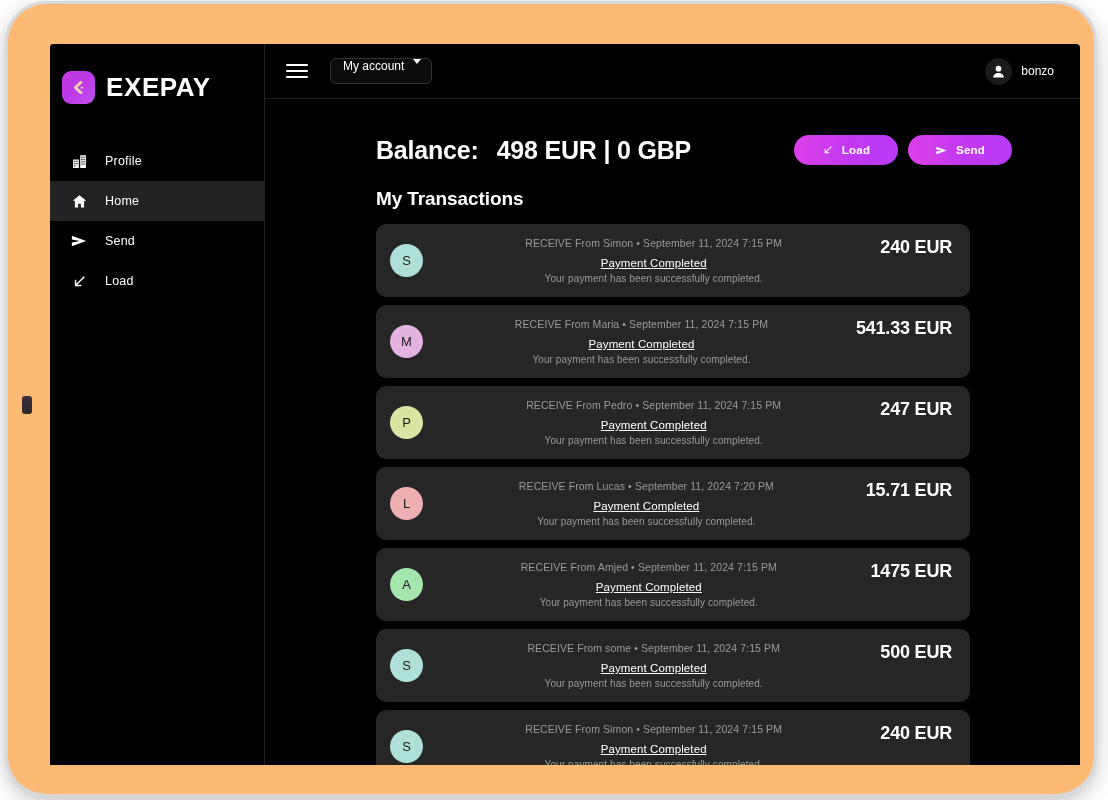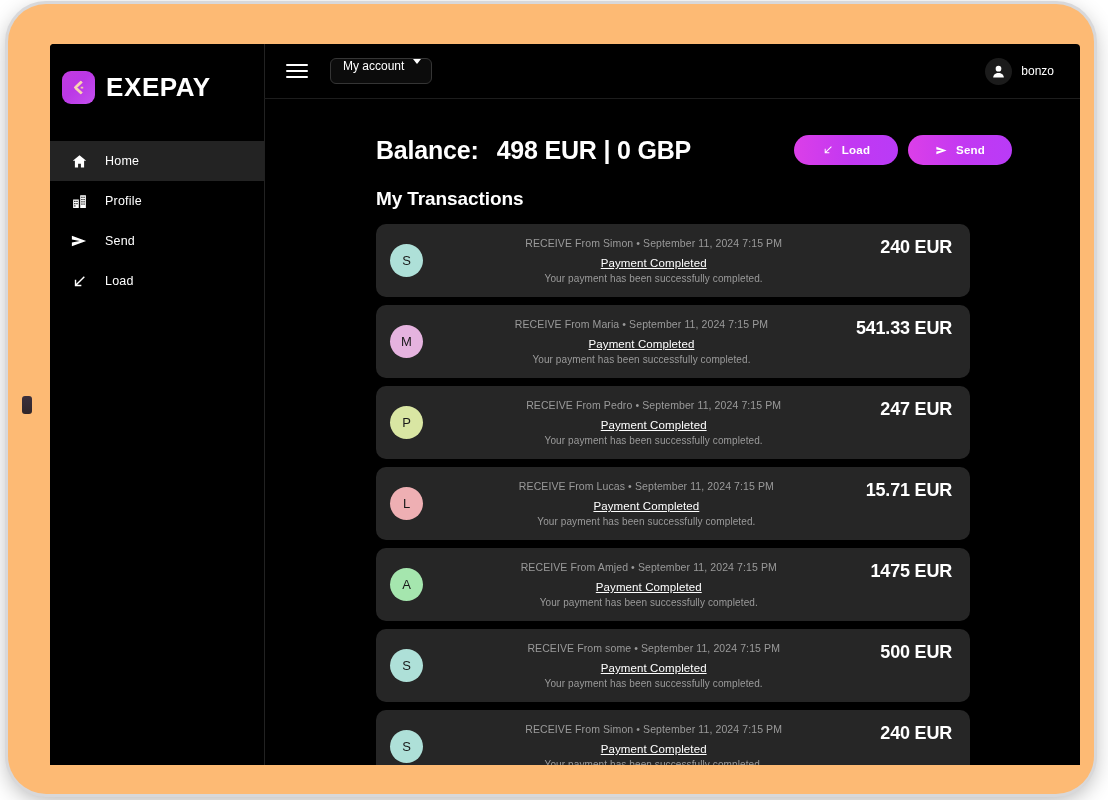--- a/index.html
+++ b/index.html
@@ -318,29 +318,20 @@
         <div id="logo-mark">
           <svg width="21" height="21" viewBox="0 0 24 24">
             <path d="M14.5 4.2 L7.2 11.0 L14.5 11.0 L14.5 13.0 L7.2 13.0 L14.5 19.8 L16.8 17.8 L11.6 13.0 L17.4 13.0 L17.4 11.0 L11.6 11.0 L16.8 6.2 Z" fill="#f7c9a8"></path>
             <path d="M14.5 4.2 L6.6 12.0 L14.5 19.8 L16.6 17.9 L10.6 12.0 L16.6 6.1 Z" fill="#f9d4b4"></path>
           </svg>
         </div>
         <div id="brand-name">EXEPAY</div>
       </div>
 
       <div class="nav-list">
-        <div class="nav-item active">
-          <span class="nav-icon">
-            <svg width="17" height="17" viewBox="0 0 24 24">
-                <path d="M12 3 L2.5 11 H5.5 V20.5 H10 V15 H14 V20.5 H18.5 V11 H21.5 Z"></path>
-              </svg>
-          </span>
-          <span class="nav-label">Home</span>
-        </div>
-
         <div class="nav-item">
           <span class="nav-icon">
             <svg width="17" height="17" viewBox="0 0 24 24">
               <path d="M3 9 H11 V21 H3 Z M13 3 H21 V21 H13 Z"></path>
               <rect x="4.6" y="11" width="1.7" height="1.7" fill="#000"></rect>
               <rect x="7.6" y="11" width="1.7" height="1.7" fill="#000"></rect>
               <rect x="4.6" y="14.2" width="1.7" height="1.7" fill="#000"></rect>
               <rect x="7.6" y="14.2" width="1.7" height="1.7" fill="#000"></rect>
               <rect x="4.6" y="17.4" width="1.7" height="1.7" fill="#000"></rect>
               <rect x="14.6" y="5.2" width="1.7" height="1.7" fill="#000"></rect>
@@ -349,20 +340,29 @@
               <rect x="17.6" y="8.4" width="1.7" height="1.7" fill="#000"></rect>
               <rect x="14.6" y="11.6" width="1.7" height="1.7" fill="#000"></rect>
               <rect x="17.6" y="11.6" width="1.7" height="1.7" fill="#000"></rect>
               <rect x="14.6" y="14.8" width="1.7" height="1.7" fill="#000"></rect>
               <rect x="17.6" y="14.8" width="1.7" height="1.7" fill="#000"></rect>
             </svg>
           </span>
           <span class="nav-label">Profile</span>
         </div>
 
+        <div class="nav-item active">
+          <span class="nav-icon">
+            <svg width="17" height="17" viewBox="0 0 24 24">
+                <path d="M12 3 L2.5 11 H5.5 V20.5 H10 V15 H14 V20.5 H18.5 V11 H21.5 Z"></path>
+              </svg>
+          </span>
+          <span class="nav-label">Home</span>
+        </div>
+
         <div class="nav-item">
           <span class="nav-icon">
             <svg width="18" height="18" viewBox="0 0 24 24">
                 <path d="M2.5 5 L21.5 12 L2.5 19 L2.5 14 L13 12 L2.5 10 Z"></path>
               </svg>
           </span>
           <span class="nav-label">Send</span>
         </div>
 
         <div class="nav-item">
@@ -449,21 +449,21 @@
             <div class="tx-body">
               <div class="tx-meta">RECEIVE From Pedro • September 11, 2024 7:15 PM</div>
               <div class="tx-status">Payment Completed</div>
               <div class="tx-desc">Your payment has been successfully completed.</div>
             </div>
             <div class="tx-amount">247 EUR</div>
           </div>
           <div class="tx-card">
             <div class="tx-avatar" style="background: rgb(238, 175, 179);">L</div>
             <div class="tx-body">
-              <div class="tx-meta">RECEIVE From Lucas • September 11, 2024 7:15 PM</div>
+              <div class="tx-meta">RECEIVE From Lucas • September 11, 2024 7:20 PM</div>
               <div class="tx-status">Payment Completed</div>
               <div class="tx-desc">Your payment has been successfully completed.</div>
             </div>
             <div class="tx-amount">15.71 EUR</div>
           </div>
           <div class="tx-card">
             <div class="tx-avatar" style="background: rgb(165, 230, 174);">A</div>
             <div class="tx-body">
               <div class="tx-meta">RECEIVE From Amjed • September 11, 2024 7:15 PM</div>
               <div class="tx-status">Payment Completed</div>

